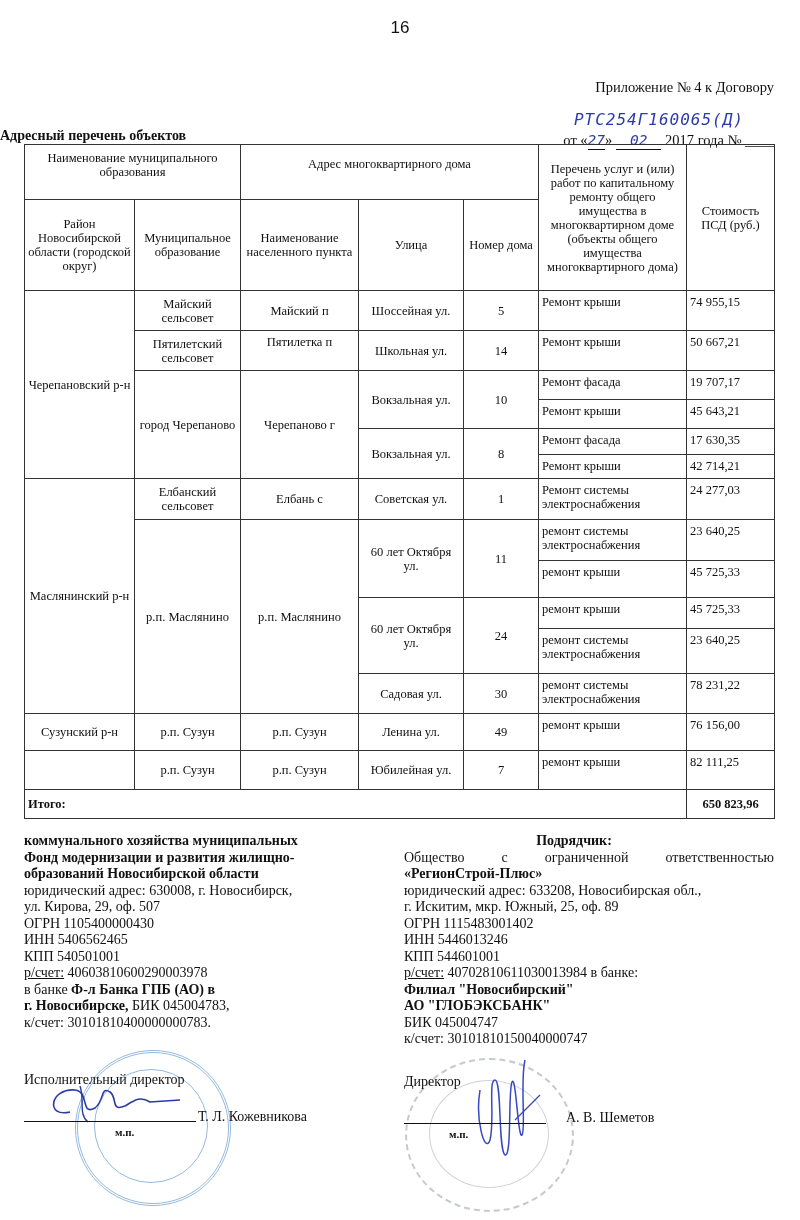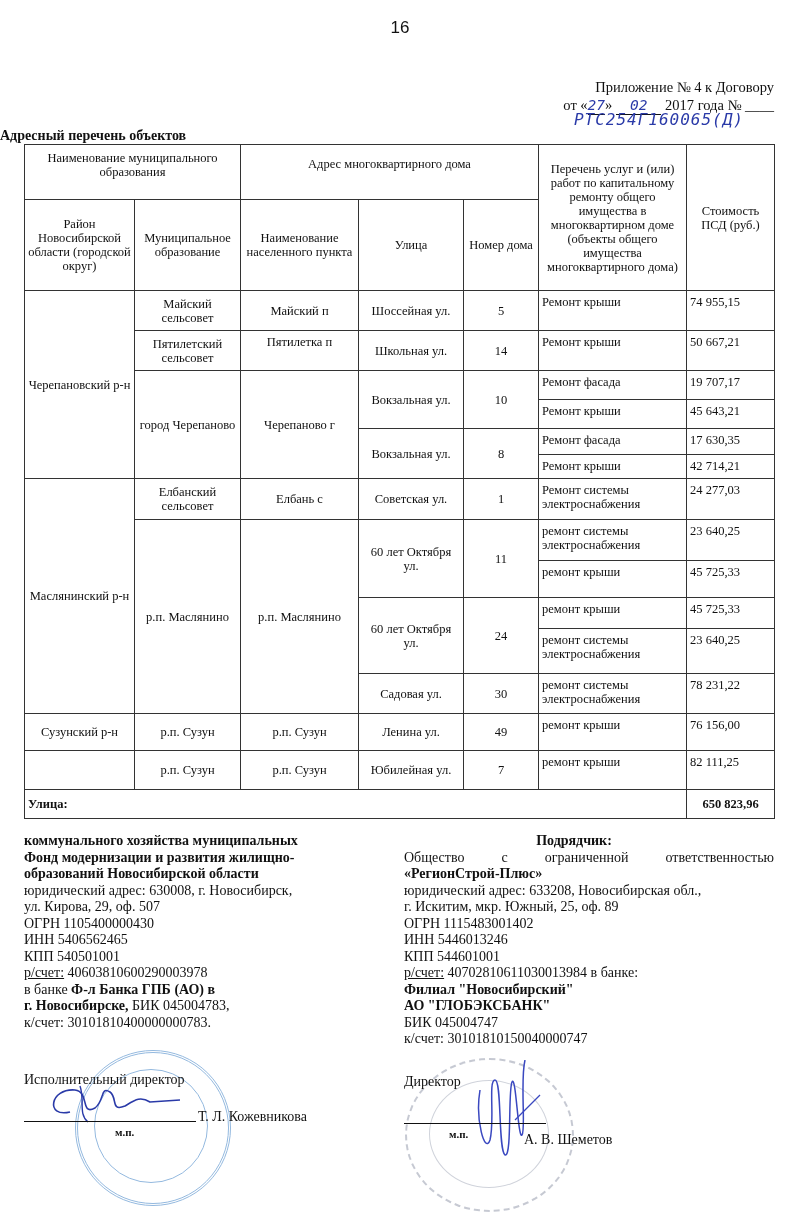--- a/index.html
+++ b/index.html
@@ -2,21 +2,21 @@
 <html><head>
 <meta charset="utf-8">
 <style>
   html,body{margin:0;padding:0;background:#fff;}
   body{width:800px;height:1220px;position:relative;overflow:hidden;
        font-family:"Liberation Serif","DejaVu Serif",serif;color:#111;}
   .abs{position:absolute;}
   .page-num{left:0;width:800px;top:18px;text-align:center;font-family:"Liberation Sans","DejaVu Sans",sans-serif;font-size:17px;}
   .appendix{right:26px;top:78px;text-align:right;font-size:14.5px;line-height:18px;}
   .hand{color:#2a3aa8;font-family:"DejaVu Sans Mono","Liberation Mono",monospace;font-style:italic;}
-  .hand-date{display:inline-block;border-bottom:1px solid #111;}
+  .hand-date{display:inline-block;border-bottom:1px solid #111;margin-top:35px;}
   .hand-num{right:56px;top:110px;font-size:16px;letter-spacing:1px;}
   .title{left:0;width:800px;top:128px;font-weight:bold;font-size:14px;}
   table.grid{position:absolute;left:24px;top:144px;border-collapse:collapse;table-layout:fixed;font-size:12.5px;line-height:14px;}
   table.grid td{border:1px solid #333;padding:2px 3px;text-align:center;vertical-align:middle;}
   table.grid td.l{text-align:left;vertical-align:top;padding-top:4px;}
   table.grid td.bold{font-weight:bold;}
   .sig-block{font-size:14px;line-height:16.5px;}
   .sig-block .h{font-weight:bold;text-align:center;}
   .sig-block b{font-weight:bold;}
   .u{text-decoration:underline;}
@@ -154,21 +154,21 @@
     <td></td>
     <td>р.п. Сузун</td>
     <td>р.п. Сузун</td>
     <td>Юбилейная ул.</td>
     <td>7</td>
     <td class="l">ремонт крыши</td>
     <td class="l">82 111,25</td>
   </tr>
 
   <tr style="height:29px">
-    <td colspan="6" class="bold" style="text-align:left">Улица:</td>
+    <td colspan="6" class="bold" style="text-align:left">Итого:</td>
     <td class="bold">650 823,96</td>
   </tr>
 </tbody>
   </table>
 
 <div class="abs sig-block" style="left:24px;top:833px;width:300px;">
   <div style="font-weight:bold">коммунального хозяйства муниципальных</div>
   <div style="font-weight:bold">Фонд модернизации и развития жилищно-</div>
   <div style="font-weight:bold">образований Новосибирской области</div>
   <div>юридический адрес: 630008, г. Новосибирск,</div>
@@ -212,14 +212,14 @@
 
 <div class="abs stamp" style="left:405px;top:1058px;width:165px;height:150px;border:2px dashed #b8bcc8;opacity:0.8;">
   <div class="abs stamp" style="left:22px;top:20px;width:118px;height:106px;border:1px solid #c4c8d2;"></div>
 </div>
 <svg class="abs" style="left:470px;top:1060px;" width="80" height="110">
   <path d="M10 30 C5 60, 15 95, 20 80 C25 60, 18 20, 25 20 C32 20, 28 90, 35 95 C42 98, 38 30, 42 22 C46 14, 48 80, 52 75 C56 70, 50 20, 55 0" fill="none" stroke="#3a48c0" stroke-width="1.5"></path>
   <path d="M45 60 L70 35" fill="none" stroke="#3a48c0" stroke-width="1.3"></path>
 </svg>
 <div class="abs sig-block" style="left:404px;top:1074px;">Директор</div>
 <div class="abs" style="left:404px;top:1123px;width:142px;border-top:1px solid #111;"></div>
-<div class="abs sig-block" style="left:524px;top:1110px;margin-top:22px;">А. В. Шеметов</div>
+<div class="abs sig-block" style="left:566px;top:1110px;">А. В. Шеметов</div>
 <div class="abs" style="left:449px;top:1128px;font-size:11px;font-weight:bold;">м.п.</div>
 
 </body></html>

